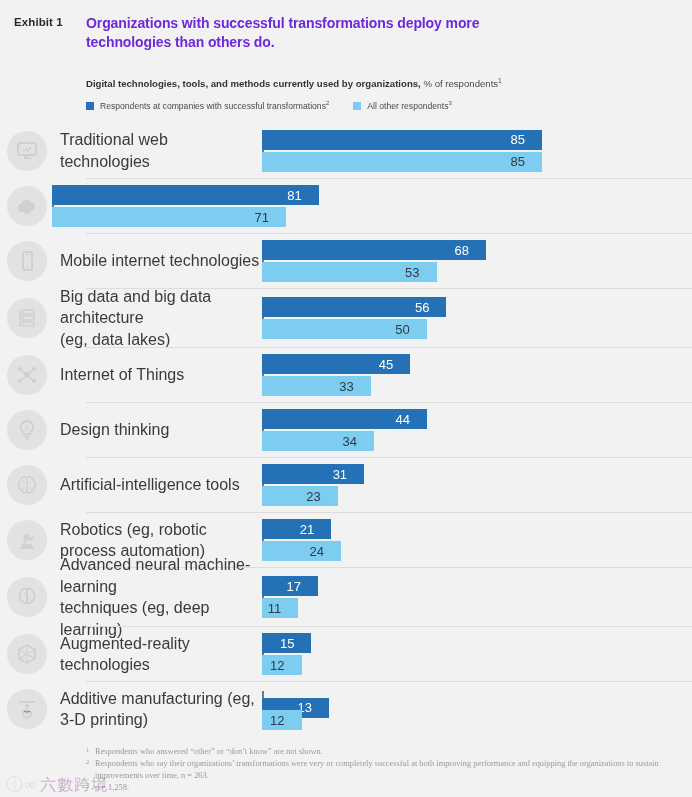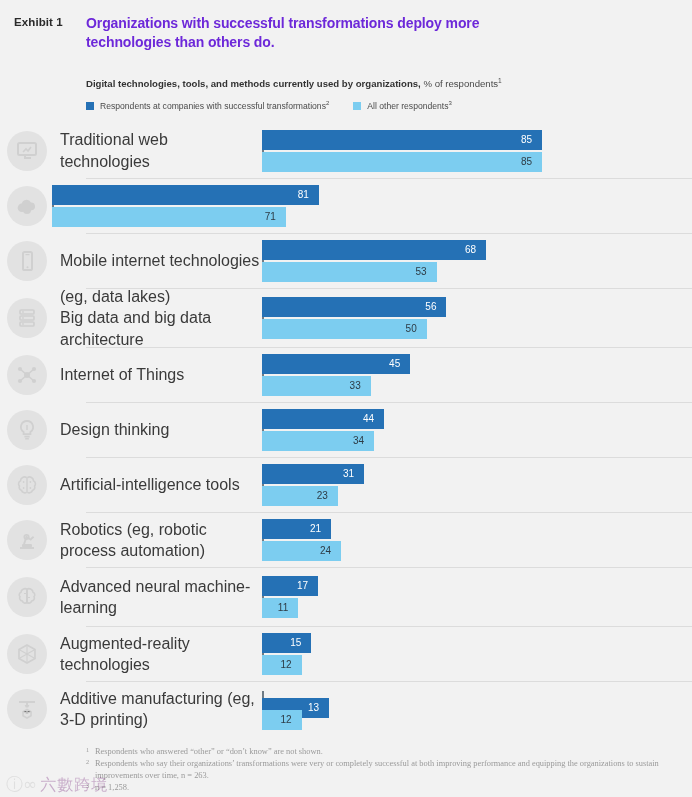--- a/index.html
+++ b/index.html
@@ -108,22 +108,22 @@
     height:20px;
     position:relative;
     display:flex;
     align-items:center;
     justify-content:flex-end;
     box-sizing:border-box;
   }
   .bar-dark{background:#2571b5;}
   .bar-light{background:#7ccdf0;}
   .bar-value{
-    font-size:10px;
-    padding-right:10px;
+    font-size:13px;
+    padding-right:17px;
     line-height:1;
   }
   .bar-dark .bar-value{color:#ffffff;}
   .bar-light .bar-value{color:#2d3b45;}
 
   .footnotes{
     padding:10px 22px 0 86px;
     color:#9a9a9a;
     font-family:"Liberation Serif", serif;
     font-size:8.4px;
@@ -263,22 +263,22 @@
               <rect x="5" y="4" width="14" height="4" rx="1" fill="none" stroke="#d0d0d0" stroke-width="1.7"></rect>
               <rect x="5" y="10" width="14" height="4" rx="1" fill="none" stroke="#d0d0d0" stroke-width="1.7"></rect>
               <rect x="5" y="16" width="14" height="4" rx="1" fill="none" stroke="#d0d0d0" stroke-width="1.7"></rect>
               <circle cx="8" cy="6" r="0.9" fill="#d0d0d0"></circle>
               <circle cx="8" cy="12" r="0.9" fill="#d0d0d0"></circle>
               <circle cx="8" cy="18" r="0.9" fill="#d0d0d0"></circle>
             </svg>
           </div>
         </div>
         <div class="label-cell">
+          <div>Big data and big data architecture</div>
           <div>(eg, data lakes)</div>
-          <div>Big data and big data architecture</div>
         </div>
         <div class="bars-cell">
           <div class="axis"></div>
           <div class="bar-wrap">
             <div class="bar bar-dark" style="width: 184.471px;">
               <span class="bar-value">56</span>
             </div>
           </div>
           <div class="bar-wrap">
             <div class="bar bar-light" style="width: 164.706px;">
@@ -326,21 +326,21 @@
               <path d="M12 7v5" stroke="#d0d0d0" stroke-width="1.4"></path>
             </svg>
           </div>
         </div>
         <div class="label-cell">
           <div>Design thinking</div>
         </div>
         <div class="bars-cell">
           <div class="axis"></div>
           <div class="bar-wrap">
-            <div class="bar bar-dark" style="width: 122px;">
+            <div class="bar bar-dark" style="width: 165px;">
               <span class="bar-value">44</span>
             </div>
           </div>
           <div class="bar-wrap">
             <div class="bar bar-light" style="width: 112px;">
               <span class="bar-value">34</span>
             </div>
           </div>
         </div>
       </div>
@@ -409,20 +409,21 @@
           <div class="icon-circle">
             <svg width="24" height="24" viewBox="0 0 24 24">
               <path d="M12 4.2c-2.6-1.4-6 .3-6 3.1-1.8.7-2.4 3-1 4.4-1.1 1.8.2 4.2 2.3 4.3.5 1.9 3 2.7 4.7 1.5z" fill="none" stroke="#d0d0d0" stroke-width="1.6"></path>
               <path d="M12 4.2c2.6-1.4 6 .3 6 3.1 1.8.7 2.4 3 1 4.4 1.1 1.8-.2 4.2-2.3 4.3-.5 1.9-3 2.7-4.7 1.5z" fill="none" stroke="#d0d0d0" stroke-width="1.6"></path>
               <path d="M12 4.5v14M9 8.5h2.8M12.2 12.5H15" stroke="#d0d0d0" stroke-width="1.2"></path>
             </svg>
           </div>
         </div>
         <div class="label-cell">
           <div>Advanced neural machine-learning</div>
+          <div>techniques (eg, deep learning)</div>
         </div>
         <div class="bars-cell">
           <div class="axis"></div>
           <div class="bar-wrap">
             <div class="bar bar-dark" style="width: 56px;">
               <span class="bar-value">17</span>
             </div>
           </div>
           <div class="bar-wrap">
             <div class="bar bar-light" style="width: 36.2353px;">

